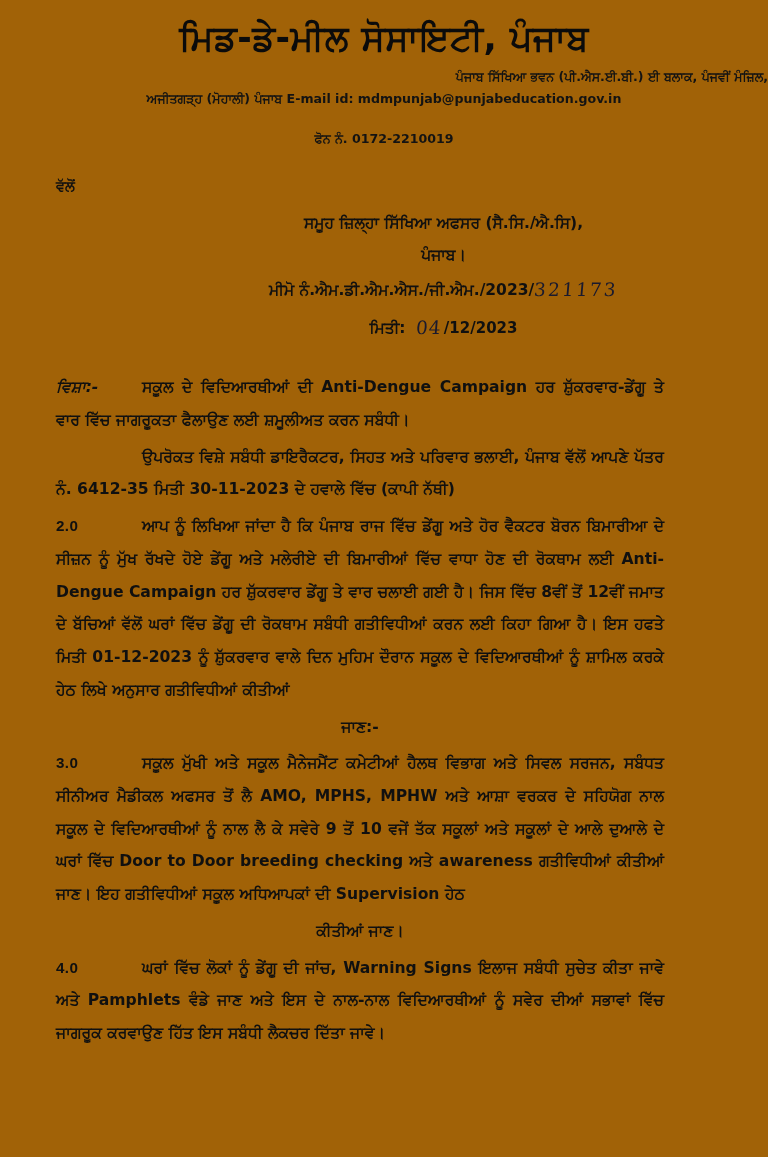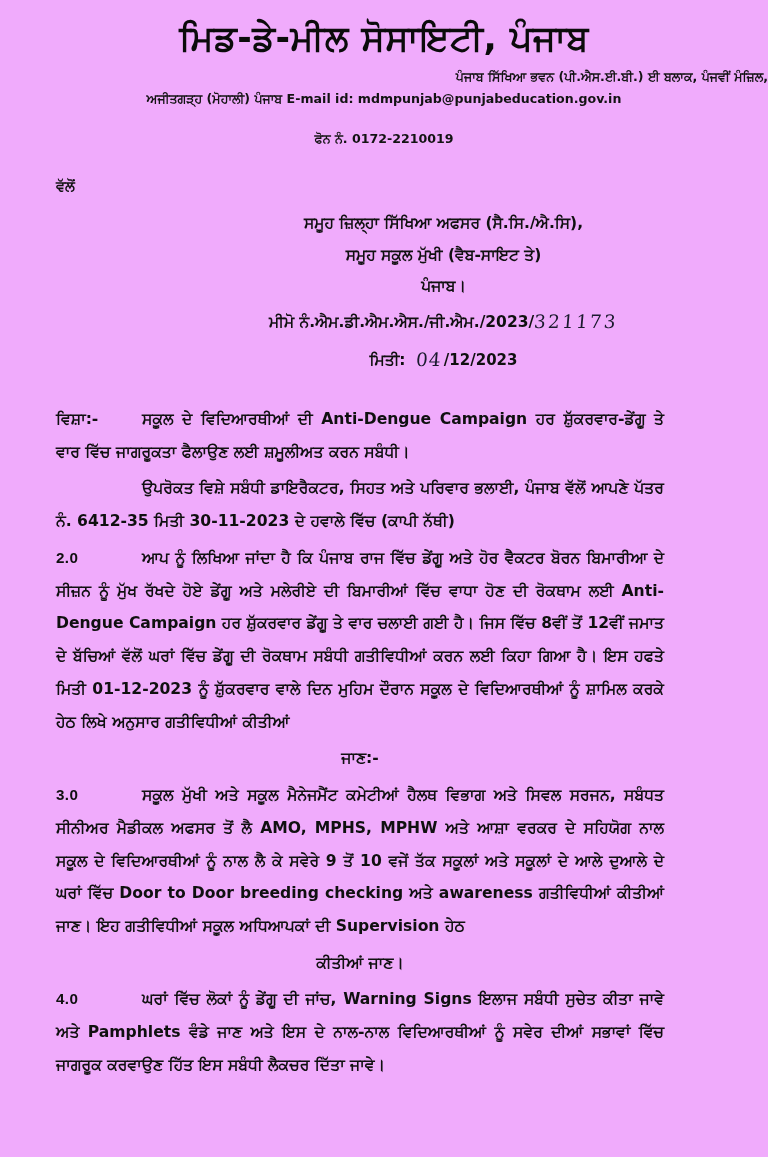--- a/index.html
+++ b/index.html
@@ -6,21 +6,21 @@
     margin: 0;
     padding: 0;
     background: #ffffff;
   }
 
   .page {
     position: relative;
     width: 768px;
     height: 1157px;
     margin: 0 auto;
-    background: #f0abfc;
+    background: #a16207;
     overflow: hidden;
     color: #111111;
     font-family: "DejaVu Sans", "Liberation Sans", sans-serif;
     -webkit-font-smoothing: antialiased;
   }
 
   
   .letterhead {
     text-align: center;
     padding-top: 18px;
@@ -111,20 +111,21 @@
 
   .subject-row {
     position: relative;
     padding-left: 0;
   }
 
   .subject-label {
     font-weight: 700;
     display: inline-block;
     width: 86px;
+    font-style: italic;
   }
 
   .num {
     display: inline-block;
     width: 86px;
     font-family: "Liberation Sans", sans-serif;
     font-weight: 600;
     font-size: 15.2px;
     letter-spacing: 0.4px;
   }
@@ -144,21 +145,20 @@
     <div class="org-title">ਮਿਡ-ਡੇ-ਮੀਲ ਸੋਸਾਇਟੀ, ਪੰਜਾਬ</div>
     <div class="org-address-1">ਪੰਜਾਬ ਸਿੱਖਿਆ ਭਵਨ (ਪੀ.ਐਸ.ਈ.ਬੀ.) ਈ ਬਲਾਕ, ਪੰਜਵੀਂ ਮੰਜ਼ਿਲ,</div>
     <div class="org-address-2">ਅਜੀਤਗੜ੍ਹ (ਮੋਹਾਲੀ) ਪੰਜਾਬ E-mail id: mdmpunjab@punjabeducation.gov.in</div>
     <div class="org-phone">ਫੋਨ ਨੰ. 0172-2210019</div>
   </div>
 
   <div class="from-label">ਵੱਲੋਂ</div>
 
   <div class="addressee">
     <div>ਸਮੂਹ ਜ਼ਿਲ੍ਹਾ ਸਿੱਖਿਆ ਅਫਸਰ (ਸੈ.ਸਿ./ਐ.ਸਿ),</div>
-    <div>ਸਮੂਹ ਸਕੂਲ ਮੁੱਖੀ (ਵੈਬ-ਸਾਇਟ ਤੇ)</div>
     <div>ਪੰਜਾਬ।</div>
 
     <div class="memo-line">
       <span>ਮੀਮੋ ਨੰ.ਐਮ.ਡੀ.ਐਮ.ਐਸ./ਜੀ.ਐਮ./2023/</span><span class="hand">321173</span>
     </div>
 
     <div class="date-line">
       <span>ਮਿਤੀ</span><span>:&nbsp;&nbsp;</span><span class="hand">04</span><span class="date-rest">/12/2023</span>
     </div>
   </div>

